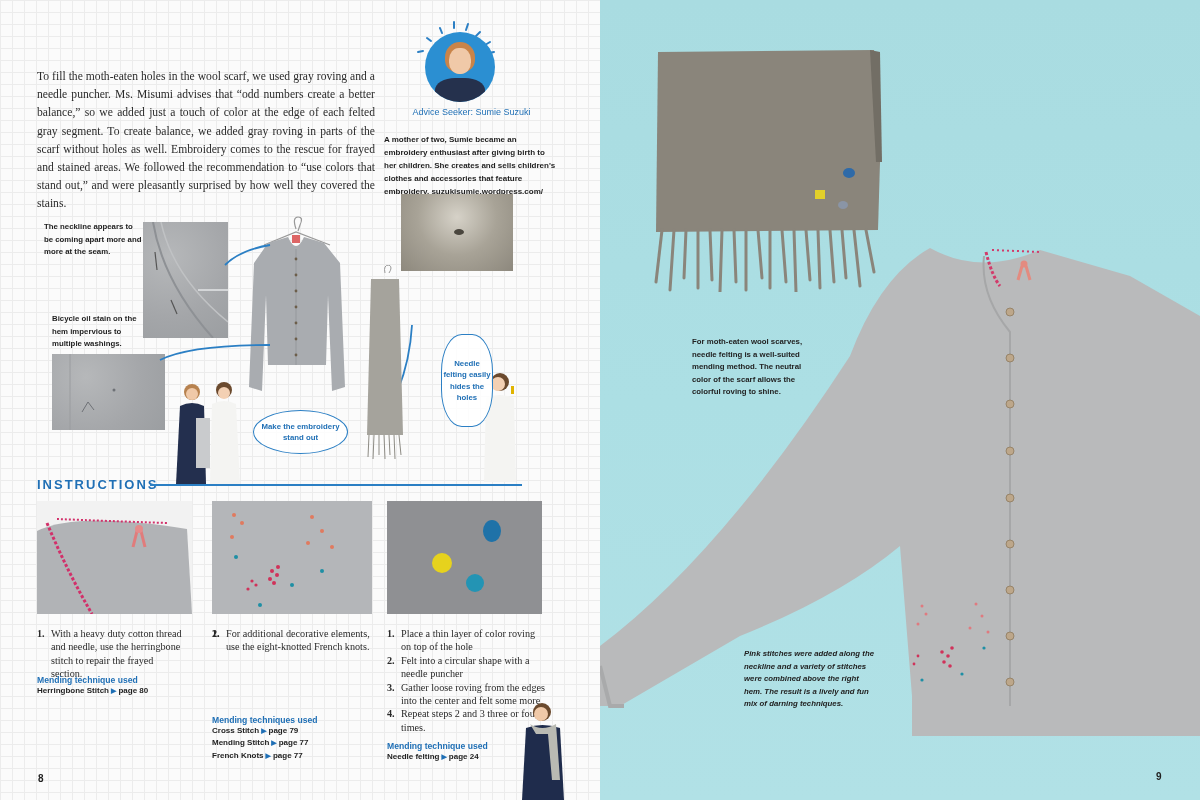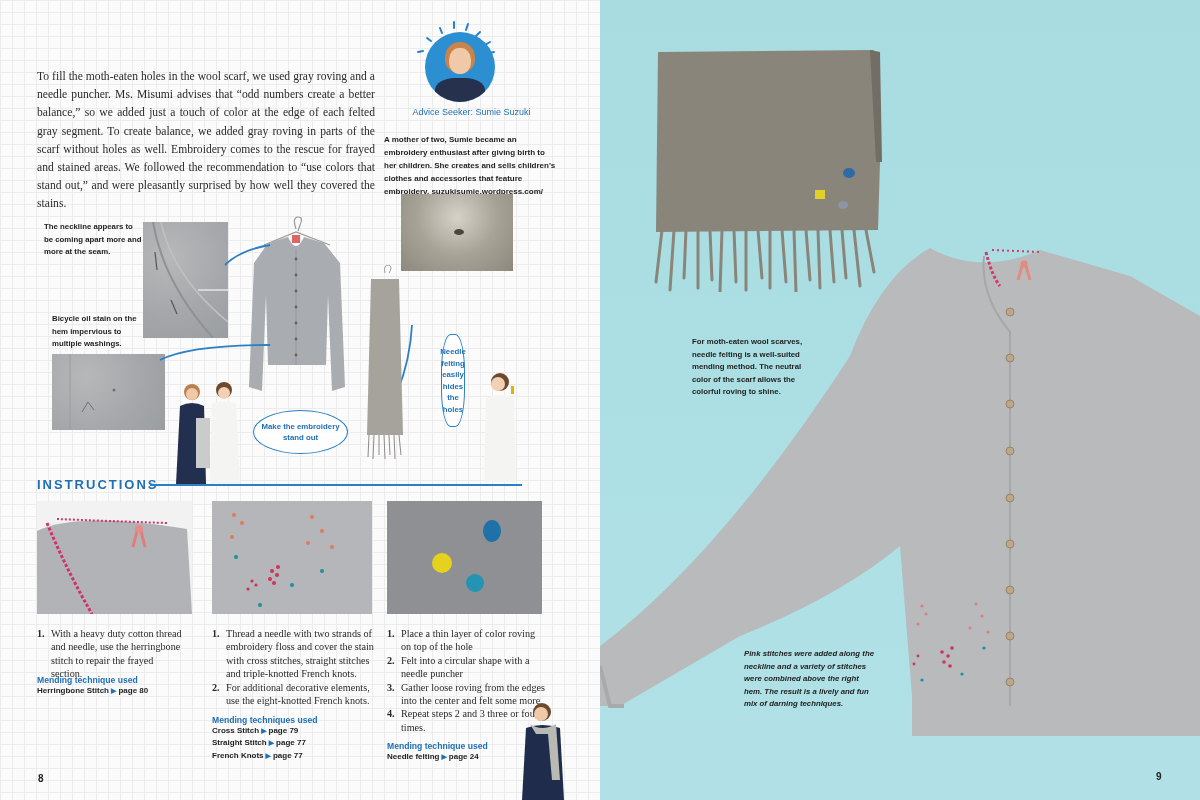--- a/index.html
+++ b/index.html
@@ -50,21 +50,21 @@
   .photo-scarf-close { left: 401px; top: 194px; width: 112px; height: 77px; background: radial-gradient(ellipse at 50% 30%, #d6d2c8, #a8a397 50%, #8d887d); }
 
   .sweater-hang { left: 248px; top: 215px; width: 97px; height: 182px; }
   .scarf-hang { left: 365px; top: 265px; width: 40px; height: 195px; }
   .people1 { left: 172px; top: 378px; width: 80px; height: 106px; }
   .person2 { left: 480px; top: 370px; width: 40px; height: 112px; }
   .person3 { left: 520px; top: 700px; width: 50px; height: 100px; }
 
   .bubble { border: 1.6px solid #2b7fc4; border-radius: 50%; display: flex; align-items: center; justify-content: center; text-align: center; color: #1f6fb5; font-weight: bold; font-size: 7.8px; line-height: 11.5px; background: rgba(255,255,255,0.85); }
   .bubble-embroid { left: 253px; top: 410px; width: 95px; height: 44px; }
-  .bubble-needle { left: 441px; top: 334px; width: 24px; height: 93px; border-radius: 40%; }
+  .bubble-needle { left: 441px; top: 334px; width: 52px; height: 93px; border-radius: 40%; }
 
   
   .instr-head { left: 37px; top: 477px; font-size: 13px; font-weight: bold; letter-spacing: 2px; color: #1f6fb5; }
   .instr-line { left: 150px; top: 484px; width: 372px; height: 1.5px; background: #2b7fc4; }
 
   .step-photo { top: 501px; height: 113px; }
   .sp1 { left: 37px; width: 155px; }
   .sp2 { left: 212px; width: 160px; }
   .sp3 { left: 387px; width: 155px; }
 
@@ -246,27 +246,27 @@
 
   <ul class="abs steps steps1">
     <li><span class="n">1.</span><span>With a heavy duty cotton thread and needle, use the herringbone stitch to repair the frayed section.</span></li>
   </ul>
   <div class="abs tech1">
     <div class="tech-head">Mending technique used</div>
     <div class="tech-item"><span>Herringbone Stitch</span><span class="arrow">▶</span><span>page 80</span></div>
   </div>
 
   <ul class="abs steps steps2">
-    <li><span class="n">1.</span><span>Thread a needle with two strands of embroidery floss and cover the stain with cross stitches, straight stitches and triple-knotted French knots.</span></li>
+    <li><span class="n">1.</span></li>
     <li><span class="n">2.</span><span>For additional decorative elements, use the eight-knotted French knots.</span></li>
   </ul>
   <div class="abs tech2">
     <div class="tech-head">Mending techniques used</div>
     <div class="tech-item"><span>Cross Stitch</span><span class="arrow">▶</span><span>page 79</span></div>
-    <div class="tech-item"><span>Straight Stitch</span><span class="arrow">▶</span><span>page 77</span></div>
+    <div class="tech-item"><span>Mending Stitch</span><span class="arrow">▶</span><span>page 77</span></div>
     <div class="tech-item"><span>French Knots</span><span class="arrow">▶</span><span>page 77</span></div>
   </div>
 
   <ul class="abs steps steps3">
     <li><span class="n">1.</span><span>Place a thin layer of color roving on top of the hole</span></li>
     <li><span class="n">2.</span><span>Felt into a circular shape with a needle puncher</span></li>
     <li><span class="n">3.</span><span>Gather loose roving from the edges into the center and felt some more</span></li>
     <li><span class="n">4.</span><span>Repeat steps 2 and 3 three or four times.</span></li>
   </ul>
   <div class="abs tech3">

